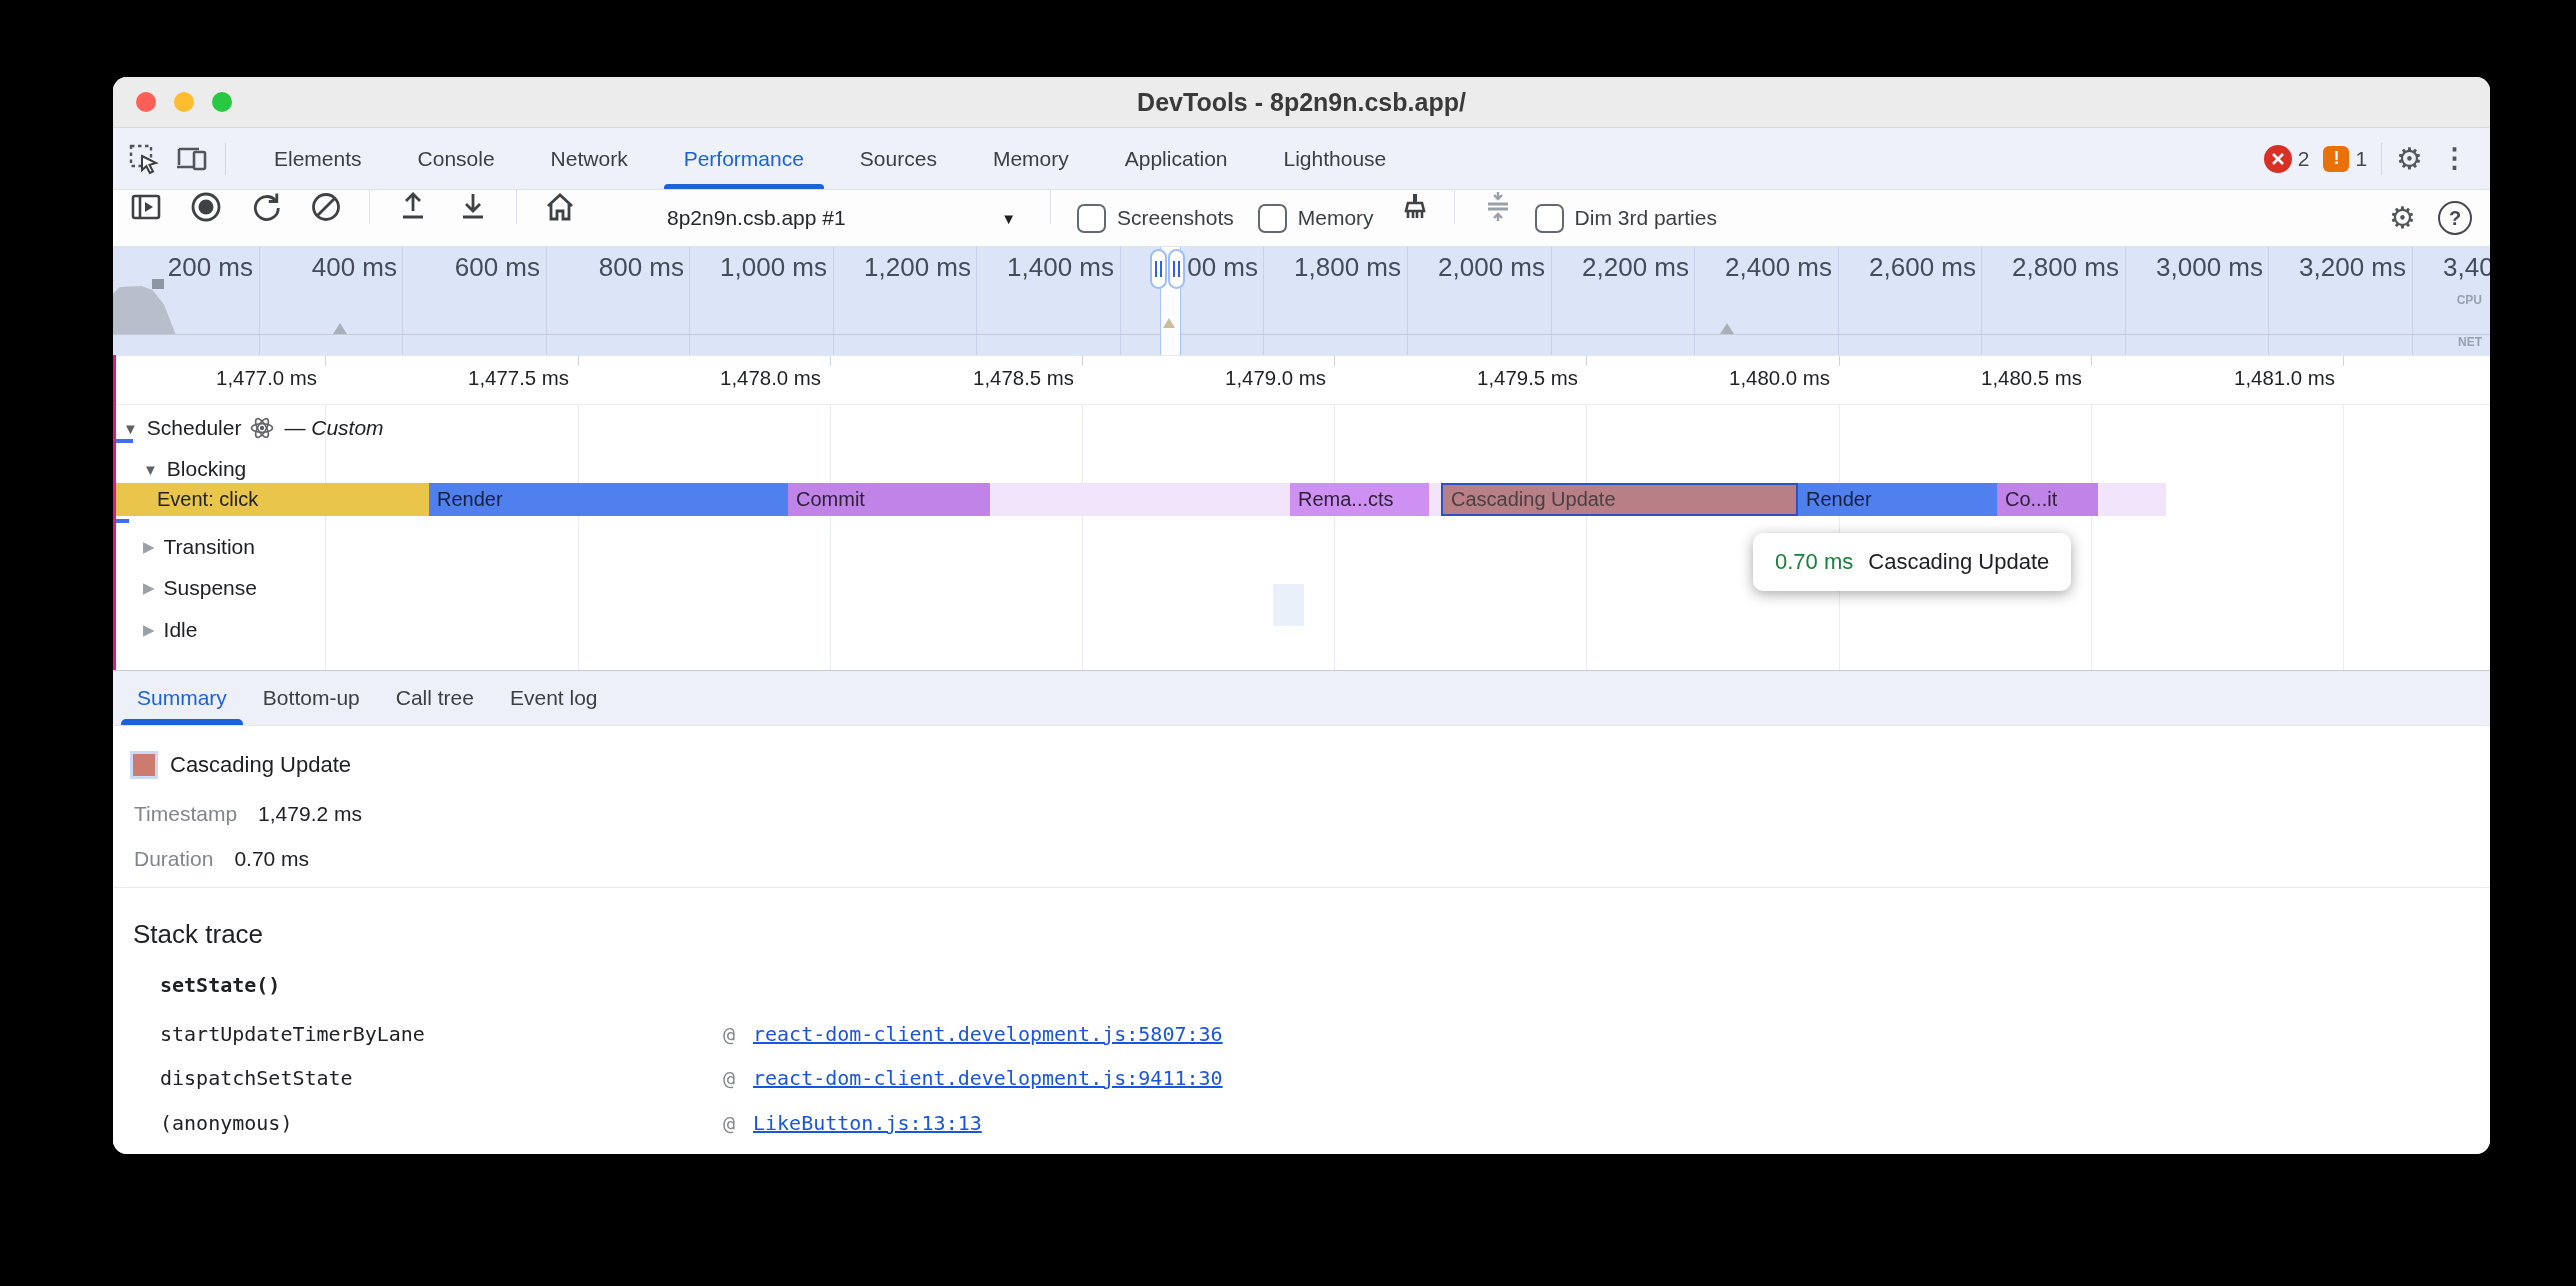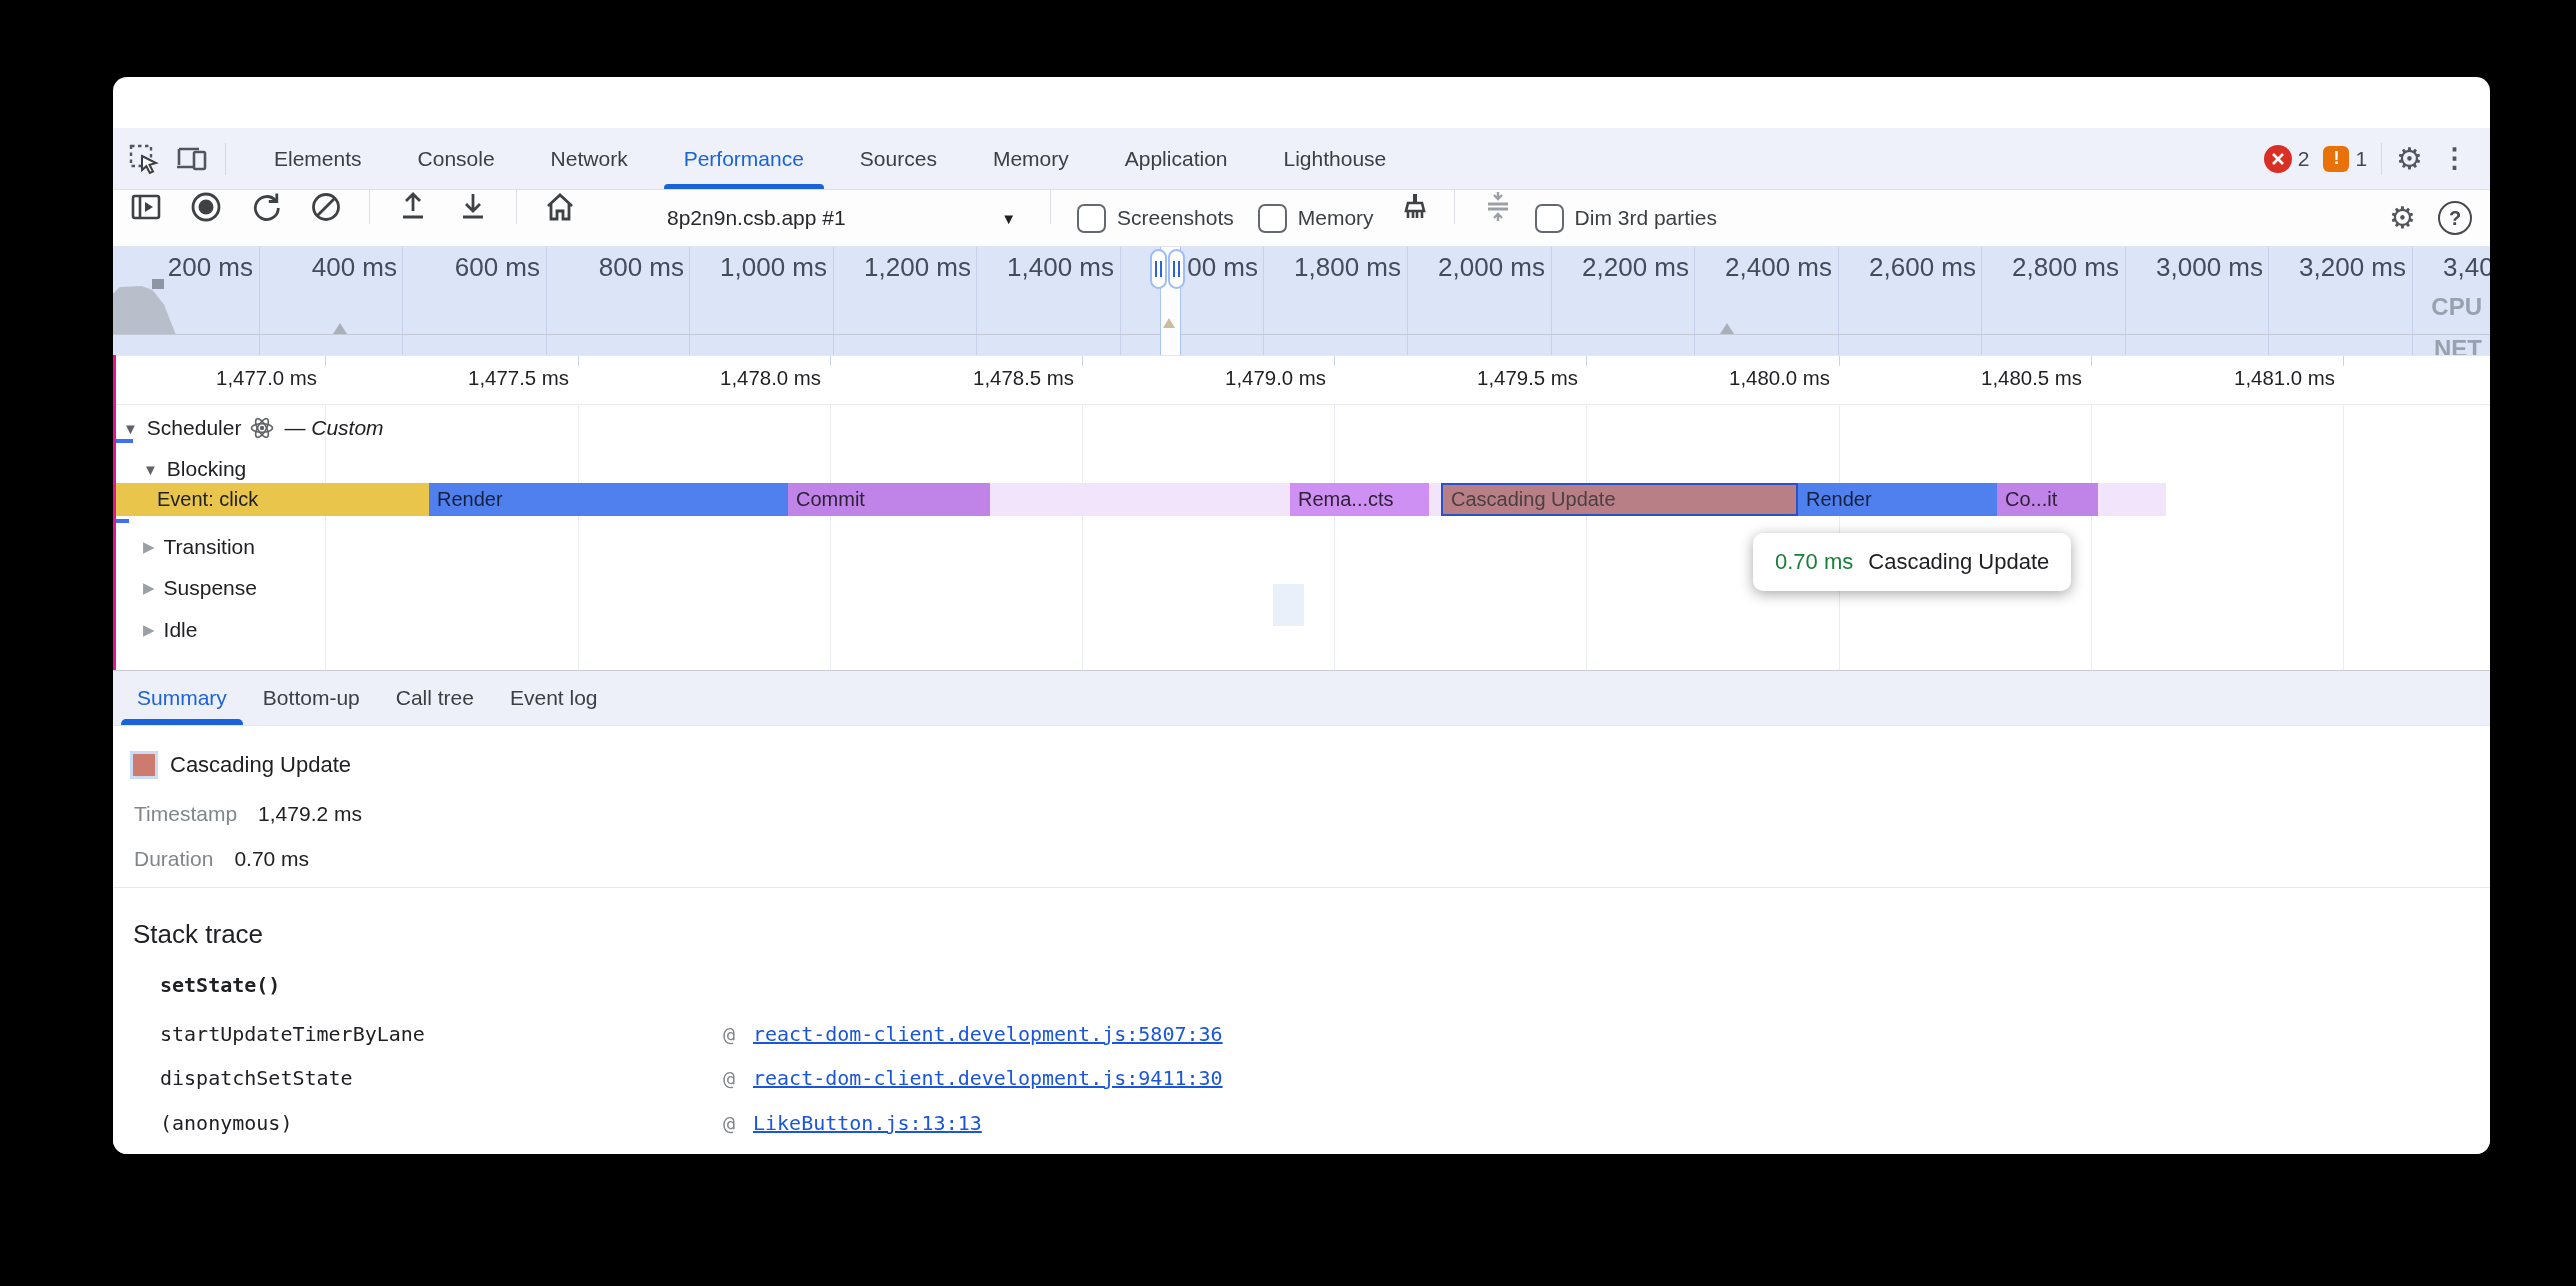--- a/index.html
+++ b/index.html
@@ -45,21 +45,21 @@
     justify-content:center;font-size:20px;font-weight:bold;color:#47494e;}
   
   #overview{position:absolute;left:0;top:170px;width:100%;height:108px;background:#dce4f8;overflow:hidden;}
   .ovgrid{position:absolute;top:0;bottom:0;width:1px;background:#c7d1ec;}
   .ovlabel{position:absolute;top:5px;width:155px;text-align:right;font-size:26px;color:#444b59;}
   #ovbaseline{position:absolute;left:0;right:0;top:87px;height:1px;background:#c3c9d6;}
   #cpublob{position:absolute;left:0;top:38px;width:68px;height:49px;background:#b9bfca;
     clip-path:polygon(0 100%,0 18%,10% 4%,42% 2%,58% 10%,75% 40%,92% 100%);}
   #cpublob2{position:absolute;left:39px;top:32px;width:12px;height:10px;background:#8f96a3;}
   .ovtri{position:absolute;width:0;height:0;border-left:7px solid transparent;border-right:7px solid transparent;}
-  .ovside{position:absolute;right:8px;font-size:24px;font-weight:bold;color:#99a1ae;}
+  .ovside{position:absolute;right:8px;font-size:12px;font-weight:bold;color:#99a1ae;}
   #selband{position:absolute;left:1047px;top:0;bottom:0;width:21px;background:rgba(255,255,255,.92);
     border-left:1.5px solid #a9c4f8;border-right:1.5px solid #a9c4f8;box-sizing:border-box;}
   .handle{position:absolute;top:2px;width:17px;height:40px;background:#fff;border:2px solid #9fbdf7;
     border-radius:9px;box-sizing:border-box;display:flex;align-items:center;justify-content:center;gap:3px;}
   .grip{width:2px;height:16px;background:#2e62d8;}
   
   #ruler{position:absolute;left:0;top:278px;width:100%;height:50px;background:#fff;border-top:1px solid #e3e7f2;
     border-bottom:1px solid #ececec;box-sizing:border-box;overflow:hidden;}
   .rtick{position:absolute;top:0;height:10px;width:1px;background:#ccd3e6;}
   .rlabel{position:absolute;top:11px;width:169px;text-align:right;font-size:20.4px;color:#1f2023;}
@@ -108,20 +108,26 @@
   .frame .at{position:absolute;left:610px;color:#80868b;}
   .frame a{position:absolute;left:640px;color:#1a56db;text-decoration:underline;}
   svg{display:block;}
 </style>
 </head>
 <body>
 
 <div id="screen">
   <div id="win">
 
+    <div id="titlebar">
+      <div class="tlight" style="left:23px;background:#ff5f57;"></div>
+      <div class="tlight" style="left:61px;background:#febc2e;"></div>
+      <div class="tlight" style="left:99px;background:#28c840;"></div>
+      <div id="title">DevTools - 8p2n9n.csb.app/</div>
+    </div>
 
     <div id="tabstrip">
       <div class="stripicon" style="margin-left:14px;">
         <svg width="32" height="32" viewBox="0 0 32 32">
           <rect x="3" y="3" width="20" height="20" fill="none" stroke="#51555c" stroke-width="2.4" stroke-dasharray="3.5,3.5"></rect>
           <path d="M14 13 L28 20 L21.5 21.8 L25 28.5 L21.8 30 L18.4 23.2 L14 27 Z" fill="#fdfdfe" stroke="#3c4043" stroke-width="2"></path>
         </svg>
       </div>
       <div class="stripicon" style="margin-left:14px;margin-right:16px;">
         <svg width="34" height="32" viewBox="0 0 34 32">

